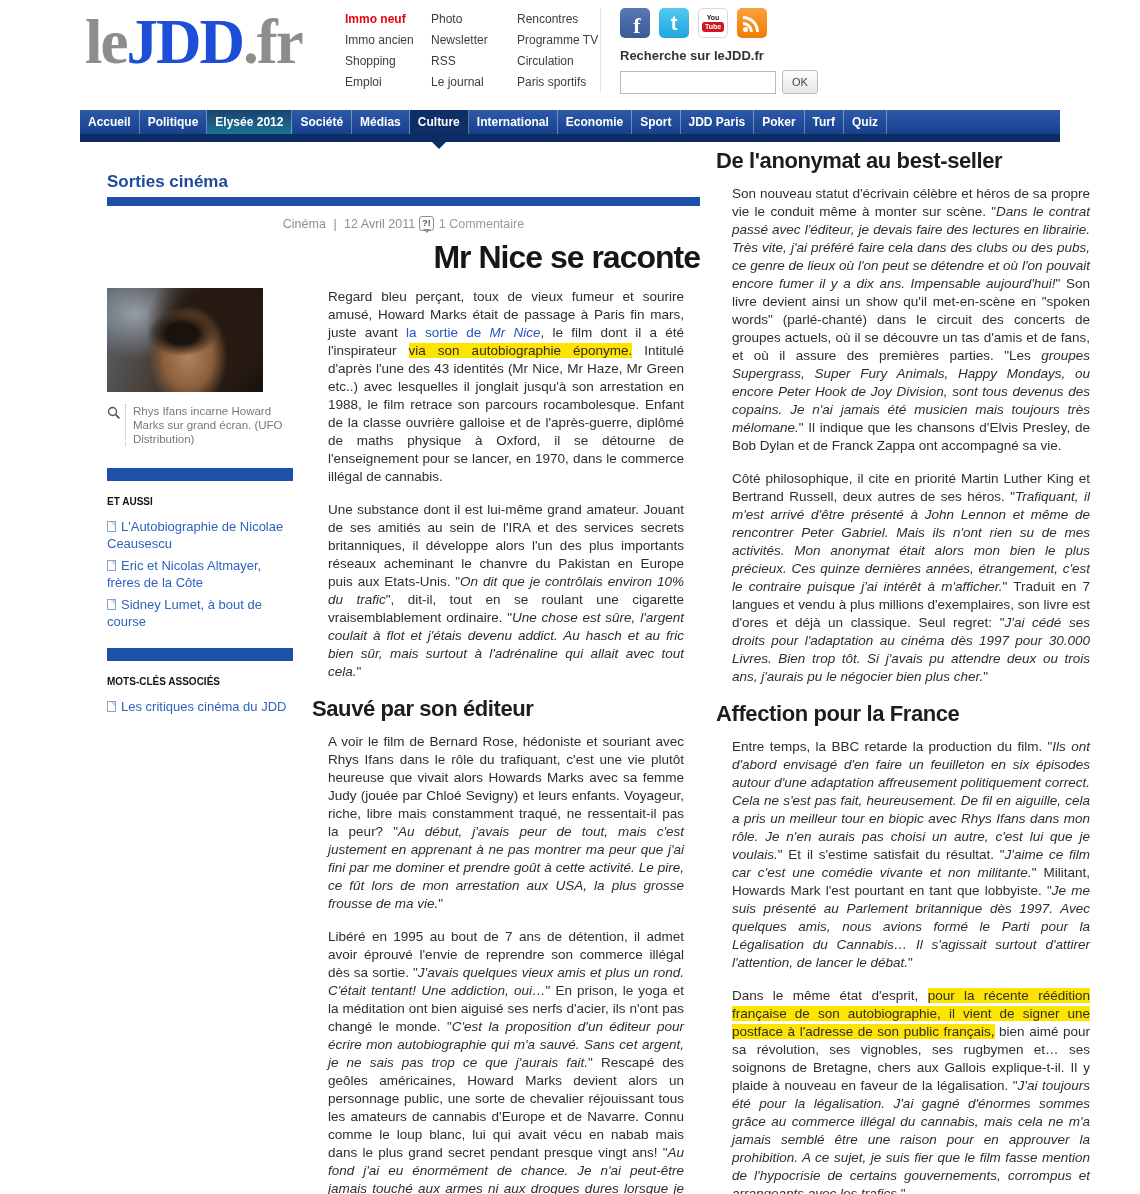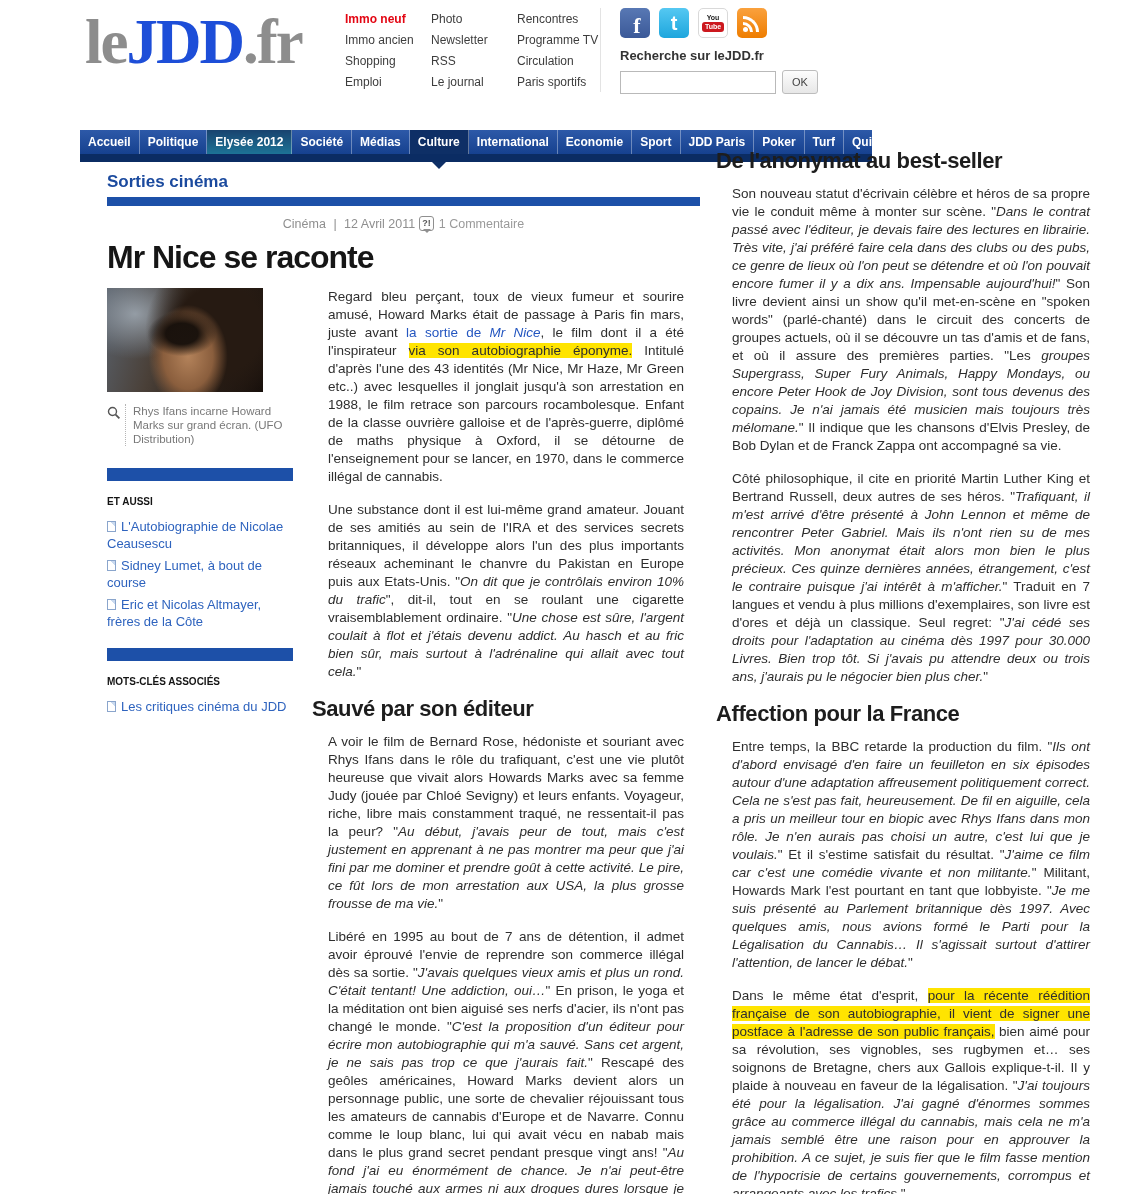--- a/index.html
+++ b/index.html
@@ -31,39 +31,39 @@
   .s-rss { background:linear-gradient(#faa13d,#ee7d00); }
   .rss-dot { position:absolute; left:6px; bottom:6px; width:5px; height:5px; background:#fff; border-radius:50%; }
   .rss-a1, .rss-a2 { position:absolute; left:6px; bottom:6px; border:0 solid #fff; border-top-width:3px; border-right-width:3px; border-top-right-radius:100%; }
   .rss-a1 { width:10px; height:10px; }
   .rss-a2 { width:16px; height:16px; }
   .search-label { margin-top:10px; font-size:13px; font-weight:bold; color:#333; }
   .search-row { margin-top:7px; display:flex; align-items:center; gap:6px; }
   .search-input { width:156px; height:23px; border:1px solid #b9b9b9; font-size:12px; padding:0 4px; }
   .ok-btn { height:24px; padding:0 9px; font-size:11px; color:#444; background:linear-gradient(#fdfdfd,#e7e7e7); border:1px solid #bdbdbd; border-radius:3px; cursor:pointer; }
   
-  .navbar { position:absolute; left:80px; top:110px; width:792px;margin-top:20px; }
+  .navbar { position:absolute; left:80px; top:110px; width:980px; }
   .tabs { display:flex; height:24px; background:linear-gradient(#2d59a8,#16418f); }
   .tab { padding:0 8px; color:#fff; font-size:12px; font-weight:bold; line-height:24px; border-right:1px solid rgba(255,255,255,.35); cursor:pointer; white-space:nowrap; }
   .tab.special { background:linear-gradient(#19436f,#1d7396); }
   .tab.active { background:#0e2f66; position:relative; }
   .tab.active::after { content:""; position:absolute; left:50%; margin-left:-7px; top:32px; border:7px solid transparent; border-top-color:#0e2f66; }
   .nav-strip { height:8px; background:#0b2c63; }
   
   .content { position:absolute; left:107px; top:148px; width:1000px; display:flex; }
   .main-col { width:593px; }
   .right-col { width:390px; margin-left:16px; }
   .section-head { font-size:17px; font-weight:bold; color:#1b4a9e; margin:24px 0 5px; cursor:pointer; display:inline-block; }
   .section-bar { height:9px; background:#1d50a8; margin-bottom:6px; width:593px; }
   .meta-row { display:flex; justify-content:center; align-items:center; color:#8f8f8f; font-size:12.5px; margin:10px 0 4px; }
   .meta-left span { margin-right:4px; }
   .comment-link { display:flex; align-items:center; gap:5px; cursor:pointer; color:#9a9a9a; }
   .bubble { position:relative; border:1px solid #8f8f8f; border-radius:3px; font-size:9px; font-weight:bold; color:#555; line-height:11px; padding:1px 2px; background:#fdfdfd; }
   .bubble::after { content:""; position:absolute; left:3px; bottom:-7px; border:4px solid transparent; border-top-color:#8f8f8f; }
-  .article-title { font-size:32px; font-weight:bold; color:#161616; letter-spacing:-1px; margin:8px 0 12px; }
+  .article-title { font-size:32px; font-weight:bold; color:#161616; letter-spacing:-1px; margin:8px 0 12px;text-align:right; }
   .standfirst { font-weight:bold; font-size:13.5px; line-height:17px; text-align:justify; color:#1f1f1f; margin-bottom:14px; width:593px; }
   .cols { display:flex; margin-top:2px; }
   .sidebar { width:186px; margin-right:19px; flex-shrink:0; }
   .body-left { width:388px; }
   
   .photo { width:156px; height:104px; cursor:pointer;
     background:
       radial-gradient(ellipse 46px 30px at 48% 44%, rgba(20,14,10,.95) 35%, rgba(20,14,10,0) 75%),
       radial-gradient(ellipse 55px 72px at 52% 66%, #b3825a 0%, #8a5e3d 45%, rgba(90,60,35,0) 72%),
       radial-gradient(ellipse 95px 95px at 72% 40%, #261a12 45%, rgba(38,26,18,0) 78%),
@@ -186,22 +186,22 @@
                 <circle cx="5.5" cy="5.5" r="4" fill="none" stroke="#555" stroke-width="1.4"></circle>
                 <line x1="8.6" y1="8.6" x2="12.4" y2="12.4" stroke="#555" stroke-width="1.8"></line>
               </svg>
           </span>
           <span class="caption">Rhys Ifans incarne Howard Marks sur grand écran. (UFO Distribution)</span>
         </div>
         <div class="blue-bar bar1"></div>
         <div class="box-title">ET AUSSI</div>
         <ul class="side-links" id="et-aussi-links">
             <li><span class="doc-ic"></span>L'Autobiographie de Nicolae Ceausescu</li>
+            <li><span class="doc-ic"></span>Eric et Nicolas Altmayer, frères de la Côte</li>
             <li><span class="doc-ic"></span>Sidney Lumet, à bout de course</li>
-            <li><span class="doc-ic"></span>Eric et Nicolas Altmayer, frères de la Côte</li>
           </ul>
         <div class="blue-bar bar2"></div>
         <div class="box-title">MOTS-CLÉS ASSOCIÉS</div>
         <ul class="side-links" id="mots-cles-links">
             <li><span class="doc-ic"></span>Les critiques cinéma du JDD</li>
           </ul>
       </div>
       <div class="body-left">
           <p class="body-par"><span class="seg-plain">Regard bleu perçant, toux de vieux fumeur et sourire amusé, Howard Marks était de passage à Paris fin mars, juste avant </span><a class="seg-link">la sortie de </a><a class="seg-link-italic">Mr Nice</a><span class="seg-plain">, le film dont il a été l'inspirateur </span><span class="seg-highlight">via son autobiographie éponyme.</span><span class="seg-plain"> Intitulé d'après l'une des 43 identités (Mr Nice, Mr Haze, Mr Green etc..) avec lesquelles il jonglait jusqu'à son arrestation en 1988, le film retrace son parcours rocambolesque. Enfant de la classe ouvrière galloise et de l'après-guerre, diplômé de maths physique à Oxford, il se détourne de l'enseignement pour se lancer, en 1970, dans le commerce illégal de cannabis.</span></p>
           <p class="body-par"><span class="seg-plain">Une substance dont il est lui-même grand amateur. Jouant de ses amitiés au sein de l'IRA et des services secrets britanniques, il développe alors l'un des plus importants réseaux acheminant le chanvre du Pakistan en Europe puis aux Etats-Unis. "</span><span class="seg-italic">On dit que je contrôlais environ 10% du trafic</span><span class="seg-plain">", dit-il, tout en se roulant une cigarette vraisemblablement ordinaire. "</span><span class="seg-italic">Une chose est sûre, l'argent coulait à flot et j'étais devenu addict. Au hasch et au fric bien sûr, mais surtout à l'adrénaline qui allait avec tout cela.</span><span class="seg-plain">"</span></p>

